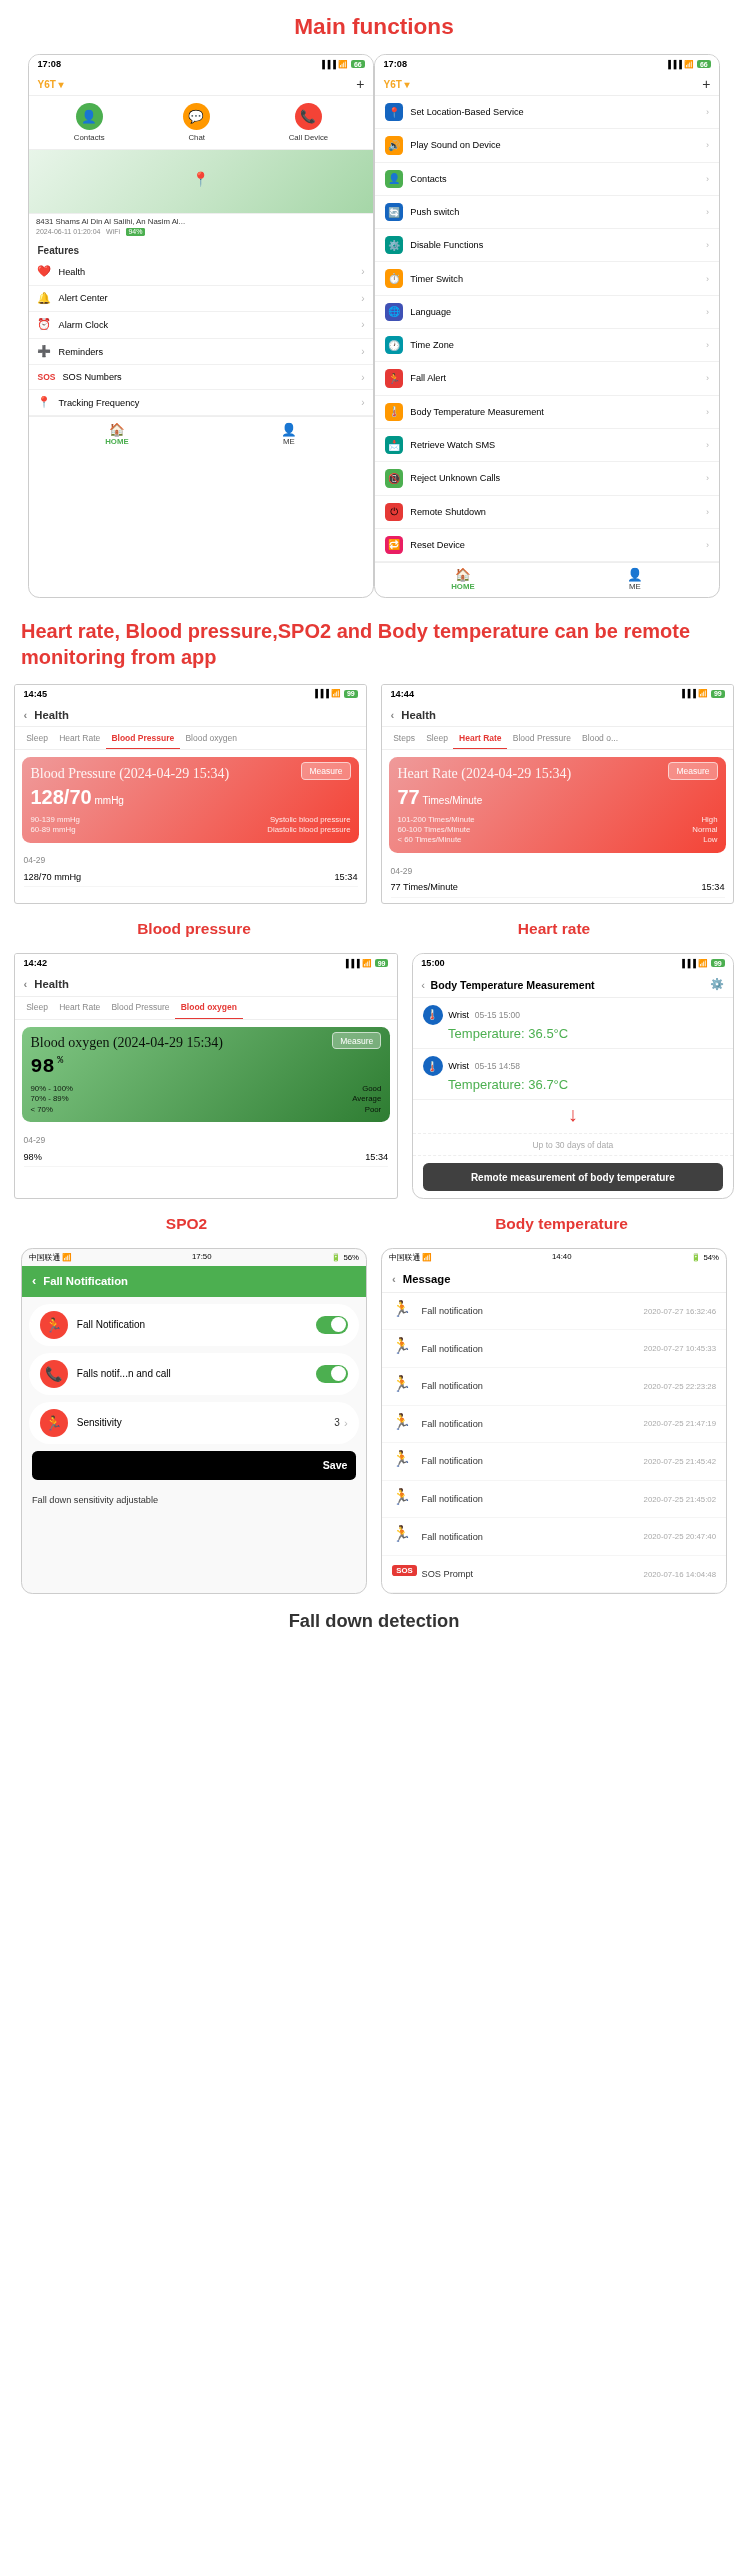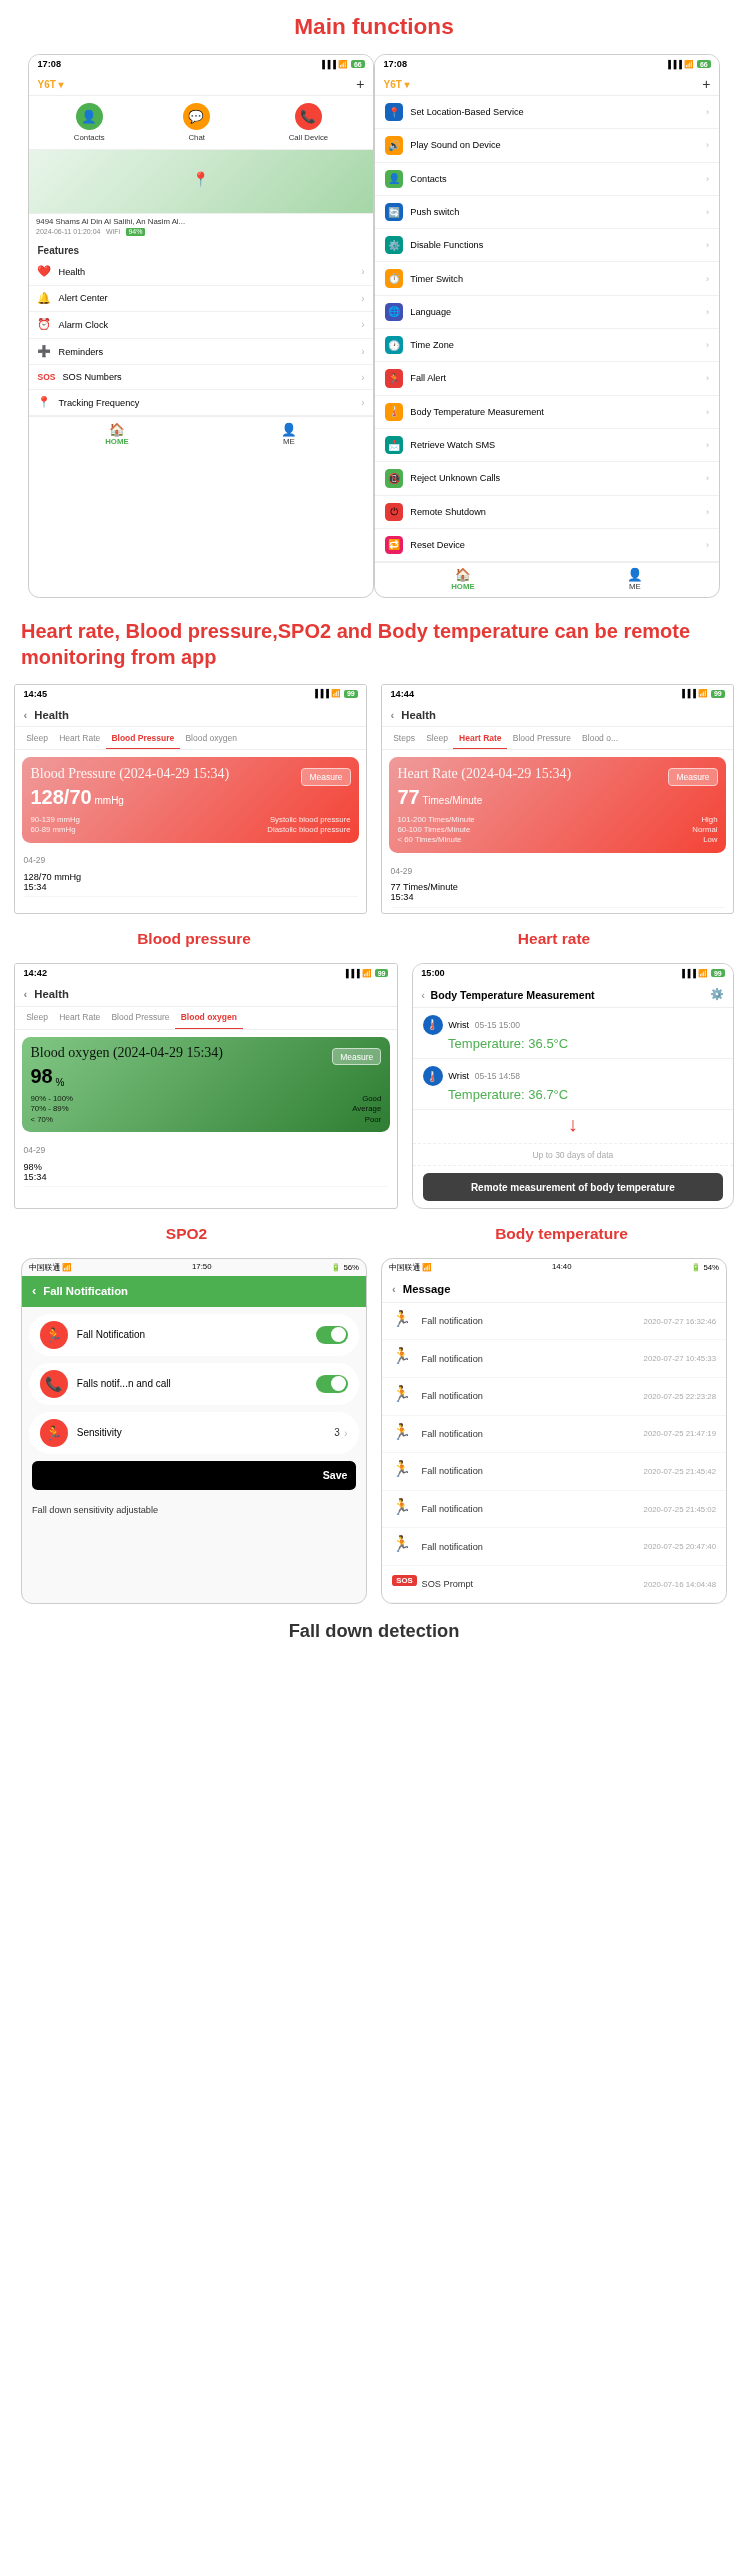--- a/index.html
+++ b/index.html
@@ -221,38 +221,37 @@
     .mc-red { background: linear-gradient(135deg, #ef9a9a, #f44336); color: #fff; }
 
     .mc-title { font-size: 14px; opacity: 0.9; margin-bottom: 4.2px; font-family: Liberation Serif, serif; }
     .mc-value { font-size: 20px; font-weight: bold; }
     .mc-unit { font-size: 10px; margin-left: 2.8px; }
     .mc-ranges { margin-top: 5.6px; font-size: 7.8px; opacity: 0.85; }
     .mc-range-row { display: flex; justify-content: space-between; margin-top: 1.4px; }
 
     .measure-btn {
       position: absolute;
-      top: 11px; right: 8.5px;
+      top: 5px; right: 8.5px;
       background: rgba(255,255,255,0.3);
       color: #fff;
       border: 0.7px solid rgba(255,255,255,0.6);
       border-radius: 4.2px;
       padding: 2.8px 7px;
       font-size: 8.5px;
     }
 
     .history-section { padding: 5.6px 8.5px; }
     .history-date { font-size: 8.5px; color: #888; margin-bottom: 2.8px; }
     .history-row {
       display: flex;
       justify-content: space-between;
       padding: 4.2px 0;
       font-size: 9.2px;
       border-bottom: 0.7px solid #f5f5f5;
-      flex-direction: column;
     }
 
     
     .health-sub-label {
       text-align: center;
       font-size: 15.5px;
       font-weight: bold;
       color: #e53935;
       padding: 5.6px 0 2.8px;
     }
@@ -516,21 +515,21 @@
       </div>
       <div class="icon-item">
         <div class="icon-circle ic-call">📞</div>
         <div>Call Device</div>
       </div>
     </div>
     <div class="map-area">
       <div class="map-marker">📍</div>
     </div>
     <div class="map-info">
-      <div class="address">9494 Shams Al Din Al Salihi, An Nasim Al...</div>
+      <div class="address">8431 Shams Al Din Al Salihi, An Nasim Al...</div>
       <div class="meta">
         <span>2024-06-11 01:20:04</span>
         <span>WiFi</span>
         <span class="battery-bar">94%</span>
       </div>
     </div>
     <div class="features-title">Features</div>
     <div>
       <div class="feature-list-item">
         <div class="feature-left">
@@ -836,21 +835,21 @@
       <span>Health</span>
     </div>
     <div class="health-tabs">
       <div class="h-tab">Sleep</div>
       <div class="h-tab">Heart Rate</div>
       <div class="h-tab">Blood Pressure</div>
       <div class="h-tab h-tab-active">Blood oxygen</div>
     </div>
     <div class="metric-card mc-spo2">
       <div class="mc-title">Blood oxygen  (2024-04-29 15:34)</div>
-      <div style="display:flex;align-items:flex-end;">
+      <div style="display:flex;align-items:flex-start;font-family:Liberation Mono, monospace;">
         <span class="mc-value">98</span>
         <span class="mc-unit">%</span>
       </div>
       <button class="measure-btn">Measure</button>
       <div class="mc-ranges">
         <div class="mc-range-row">
             <span>90% - 100%</span>
             <span>Good</span>
           </div>
         <div class="mc-range-row">

